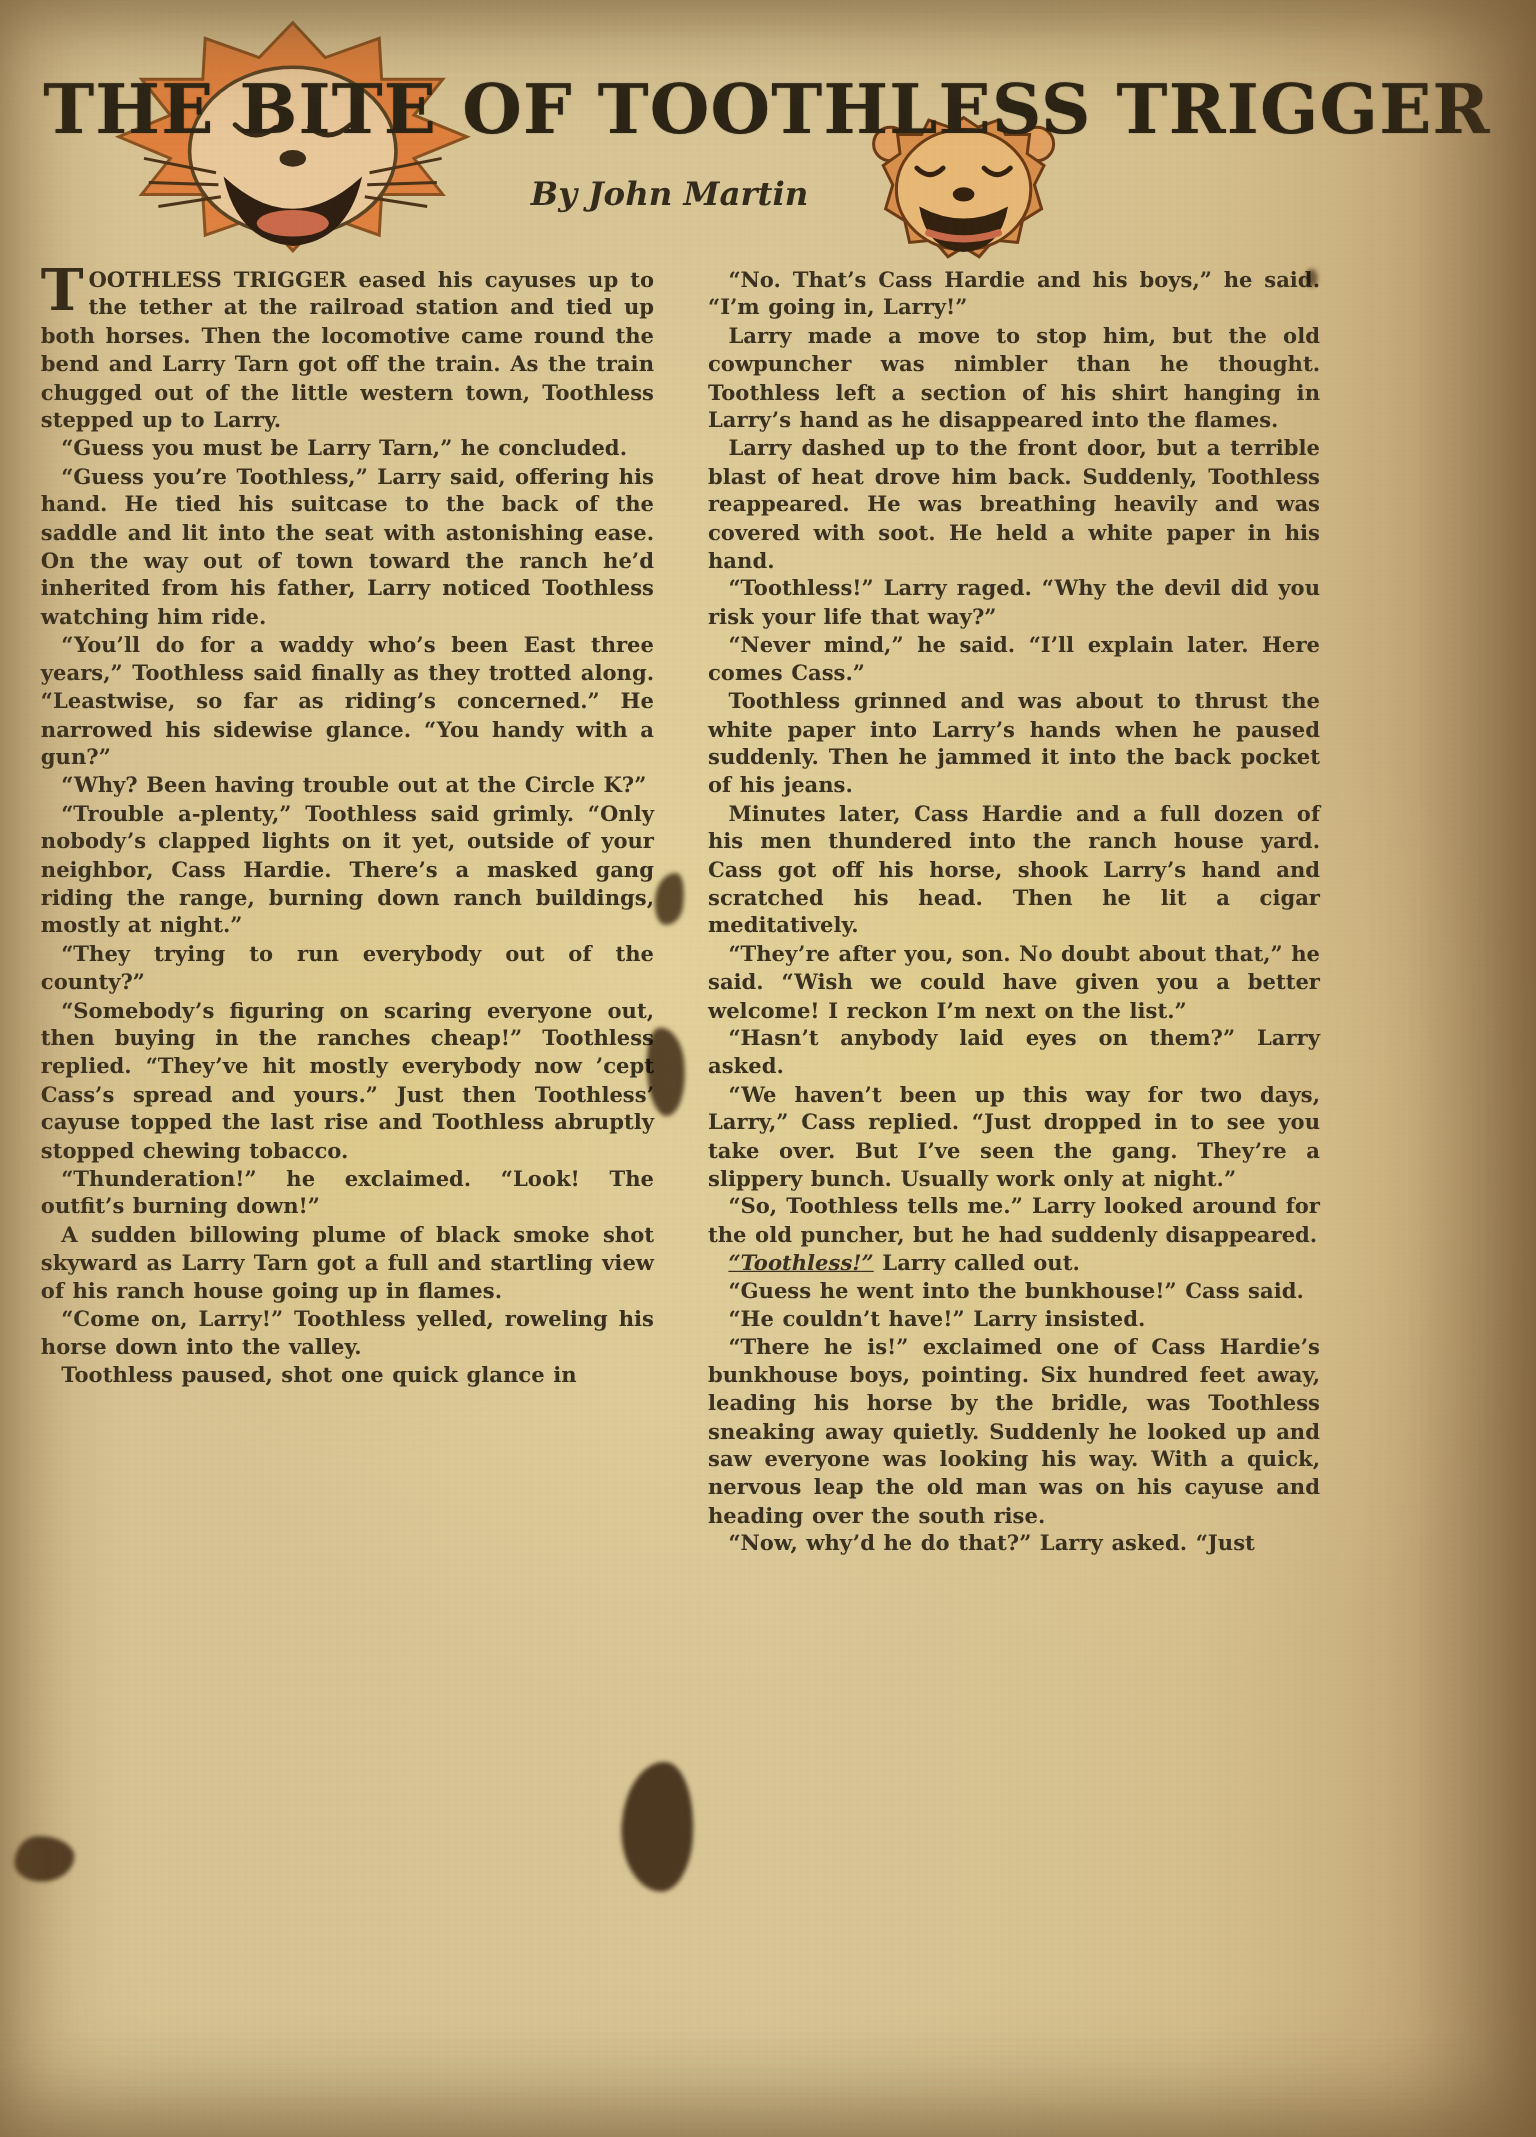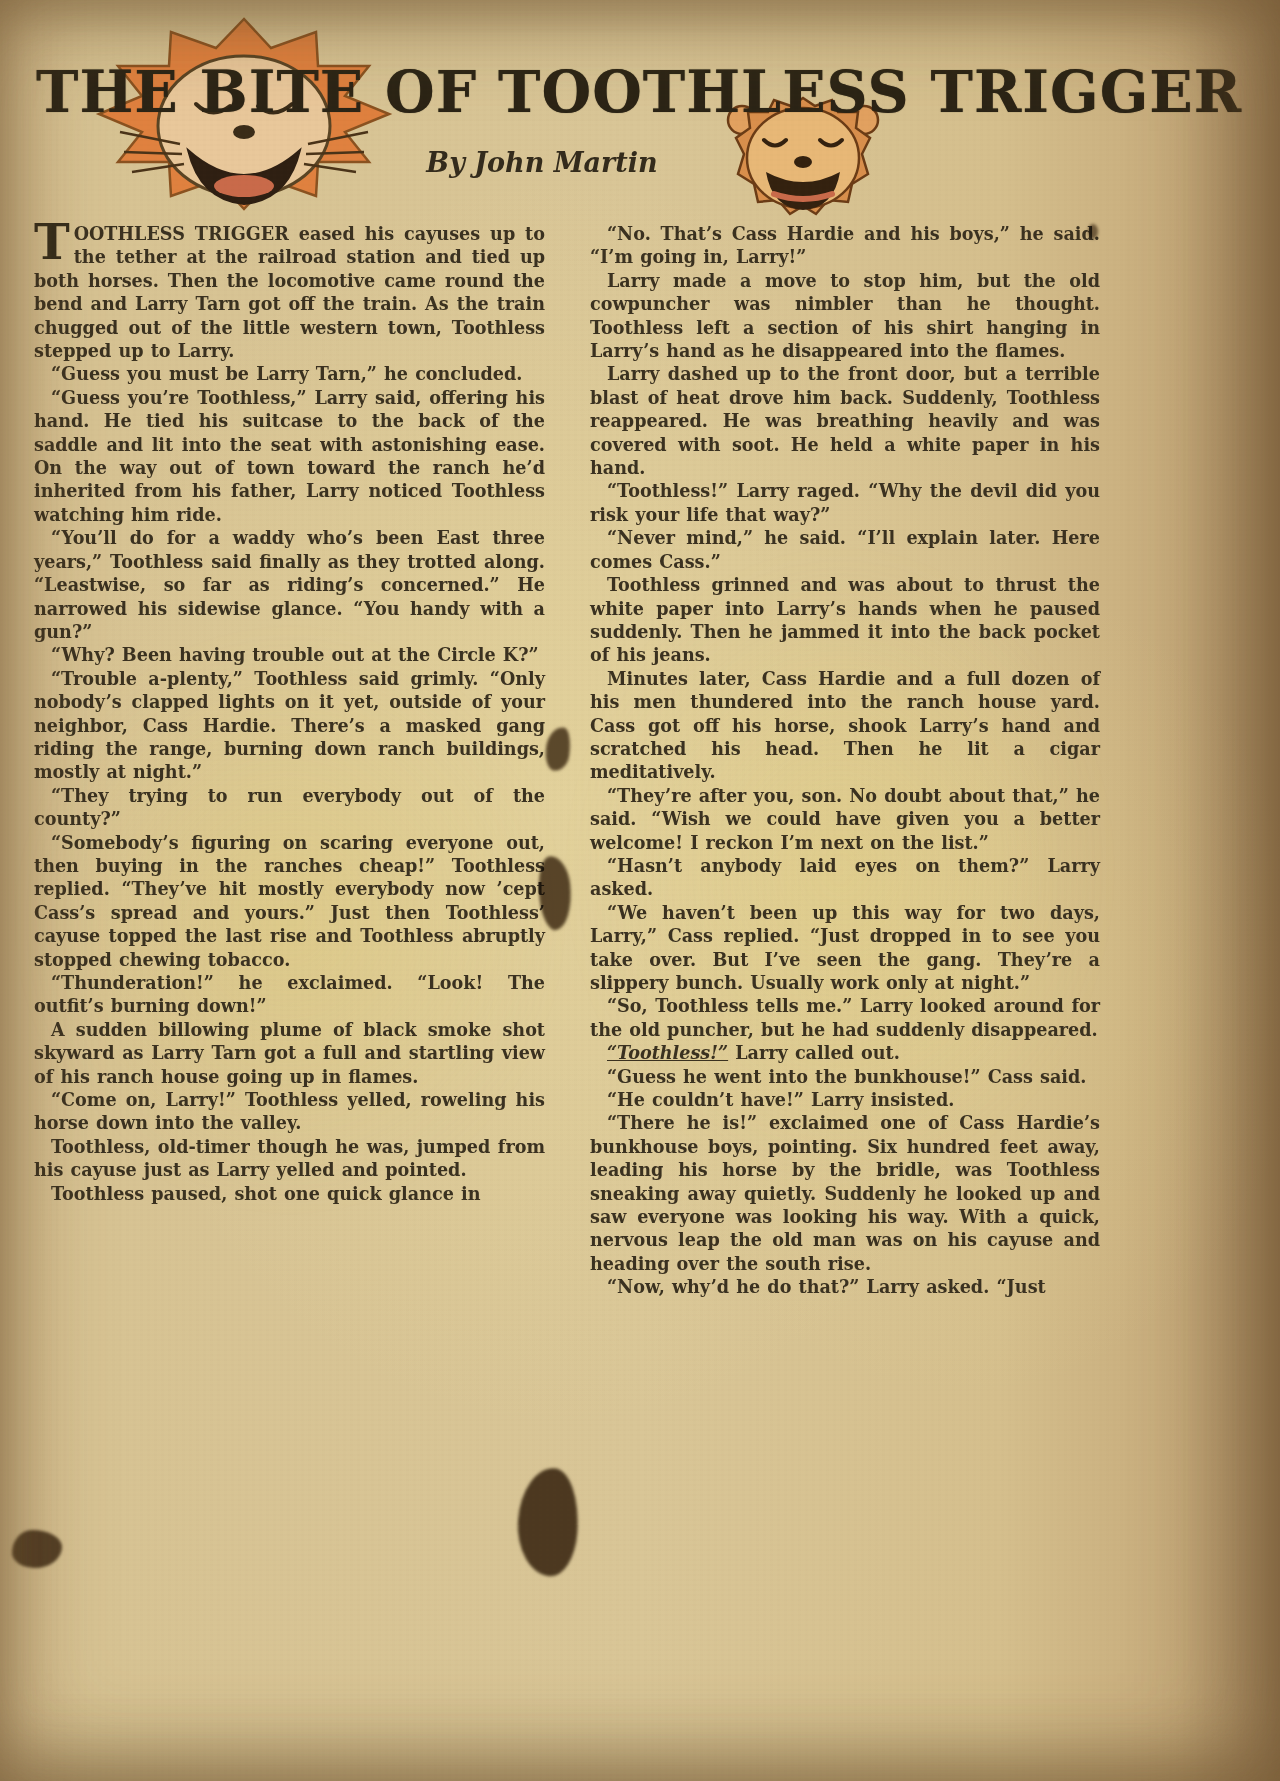--- a/index.html
+++ b/index.html
@@ -33,21 +33,21 @@
   .illus{position:absolute;z-index:1;}
   .illus.lion{left:90px;top:4px;width:308px;height:212px;}
   .illus.bear{left:712px;top:90px;width:182px;height:130px;}
   .title{
     position:absolute;left:36px;top:58px;width:1044px;z-index:2;
     text-align:center;white-space:nowrap;
     font-weight:700;font-size:57px;letter-spacing:1px;color:#2b2416;
     text-shadow:0 0 1px rgba(43,36,22,.65);
   }
   .byline{
-    position:absolute;left:20px;top:147px;width:1044px;z-index:2;
+    position:absolute;left:36px;top:147px;width:1044px;z-index:2;
     text-align:center;font-weight:700;font-style:italic;font-size:27px;color:#332b1c;
   }
 
   
   .columns{position:absolute;top:222px;left:34px;z-index:2;display:flex;gap:45px;}
   .col{width:511px;color:#3a3120;font-weight:700;font-size:17.6px;line-height:23.4px;
        text-align:justify;word-spacing:1px;}
   .col.right{width:510px;}
   p.para{margin:0;text-indent:17px;}
   p.para.noindent{text-indent:0;}
@@ -119,21 +119,20 @@
         <p class="para">“Guess you must be Larry Tarn,” he concluded.</p>
         <p class="para">“Guess you’re Toothless,” Larry said, offering his hand. He tied his suitcase to the back of the saddle and lit into the seat with astonishing ease. On the way out of town toward the ranch he’d inherited from his father, Larry noticed Toothless watching him ride.</p>
         <p class="para">“You’ll do for a waddy who’s been East three years,” Toothless said finally as they trotted along. “Leastwise, so far as riding’s concerned.” He narrowed his sidewise glance. “You handy with a gun?”</p>
         <p class="para">“Why? Been having trouble out at the Circle K?”</p>
         <p class="para">“Trouble a-plenty,” Toothless said grimly. “Only nobody’s clapped lights on it yet, outside of your neighbor, Cass Hardie. There’s a masked gang riding the range, burning down ranch buildings, mostly at night.”</p>
         <p class="para">“They trying to run everybody out of the county?”</p>
         <p class="para">“Somebody’s figuring on scaring everyone out, then buying in the ranches cheap!” Toothless replied. “They’ve hit mostly everybody now ’cept Cass’s spread and yours.” Just then Toothless’ cayuse topped the last rise and Toothless abruptly stopped chewing tobacco.</p>
         <p class="para">“Thunderation!” he exclaimed. “Look! The outfit’s burning down!”</p>
         <p class="para">A sudden billowing plume of black smoke shot skyward as Larry Tarn got a full and startling view of his ranch house going up in flames.</p>
         <p class="para">“Come on, Larry!” Toothless yelled, roweling his horse down into the valley.</p>
-        <p class="para">Toothless, old-timer though he was, jumped from his cayuse just as Larry yelled and pointed.</p>
         <p class="para">Toothless paused, shot one quick glance in</p>
       </div>
     <div class="col right" id="right-col">
         <p class="para">“No. That’s Cass Hardie and his boys,” he said. “I’m going in, Larry!”</p>
         <p class="para">Larry made a move to stop him, but the old cowpuncher was nimbler than he thought. Toothless left a section of his shirt hanging in Larry’s hand as he disappeared into the flames.</p>
         <p class="para">Larry dashed up to the front door, but a terrible blast of heat drove him back. Suddenly, Toothless reappeared. He was breathing heavily and was covered with soot. He held a white paper in his hand.</p>
         <p class="para">“Toothless!” Larry raged. “Why the devil did you risk your life that way?”</p>
         <p class="para">“Never mind,” he said. “I’ll explain later. Here comes Cass.”</p>
         <p class="para">Toothless grinned and was about to thrust the white paper into Larry’s hands when he paused suddenly. Then he jammed it into the back pocket of his jeans.</p>
         <p class="para">Minutes later, Cass Hardie and a full dozen of his men thundered into the ranch house yard. Cass got off his horse, shook Larry’s hand and scratched his head. Then he lit a cigar meditatively.</p>

